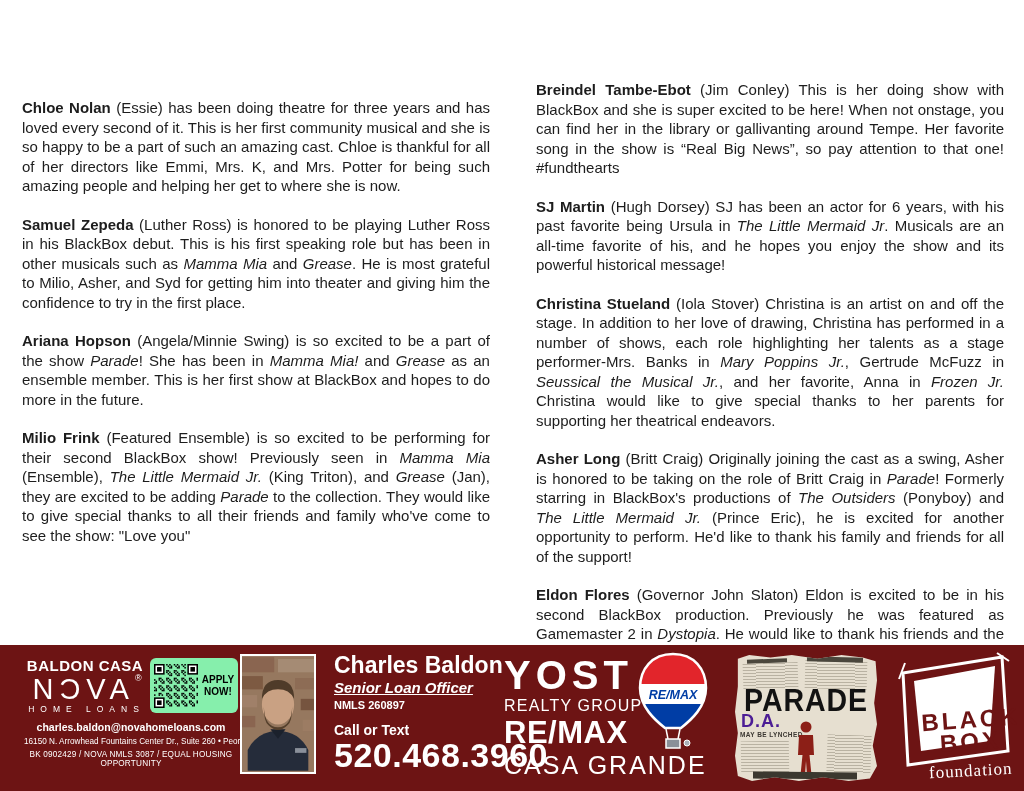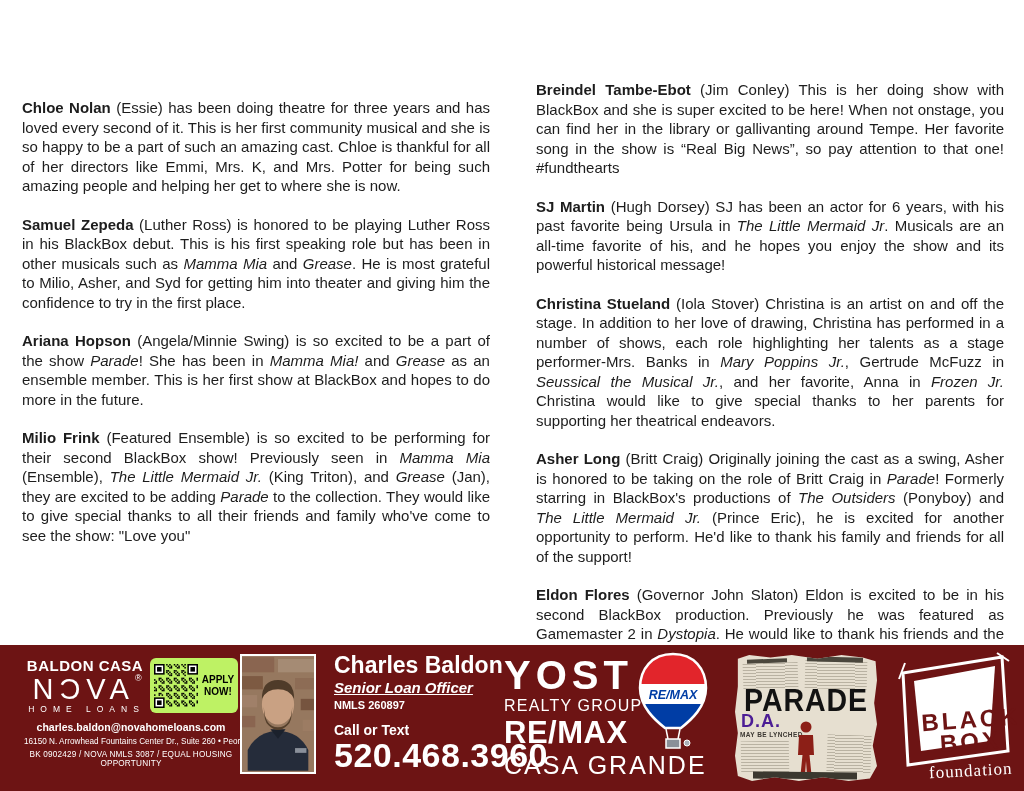--- a/index.html
+++ b/index.html
@@ -29,21 +29,21 @@
   }
   
   .nova-block{position:absolute;left:24px;top:12px;width:214px;text-align:center;}
   .nova-row{display:flex;align-items:center;justify-content:space-between;}
   .nova-logo{width:122px;text-align:center;}
   .nova-team{font-size:15px;font-weight:bold;letter-spacing:.5px;white-space:nowrap;}
   .nova-brand{font-size:29px;font-weight:400;letter-spacing:6px;line-height:1.05;white-space:nowrap;margin-left:4px;}
   .nova-reg{font-size:9px;vertical-align:top;letter-spacing:0;}
   .nova-sub{font-size:8.5px;letter-spacing:6px;white-space:nowrap;margin-left:3px;}
   .qr-box{
-    width:88px;height:55px;background:#bef264;border-radius:6px;
+    width:88px;height:55px;background:#86efac;border-radius:6px;
     display:flex;align-items:center;justify-content:center;gap:4px;color:#000;
   }
   .qr-box svg{width:44px;height:44px;}
   .qr-label{font-size:10px;font-weight:900;line-height:1.15;text-align:center;white-space:pre-line;}
   .nova-contact{margin-top:7px;}
   .nova-email{font-size:10.5px;font-weight:bold;}
   .nova-address{font-size:8.2px;margin-top:4px;white-space:nowrap;}
   .nova-license{font-size:8.2px;margin-top:4px;letter-spacing:.2px;}
 
   

